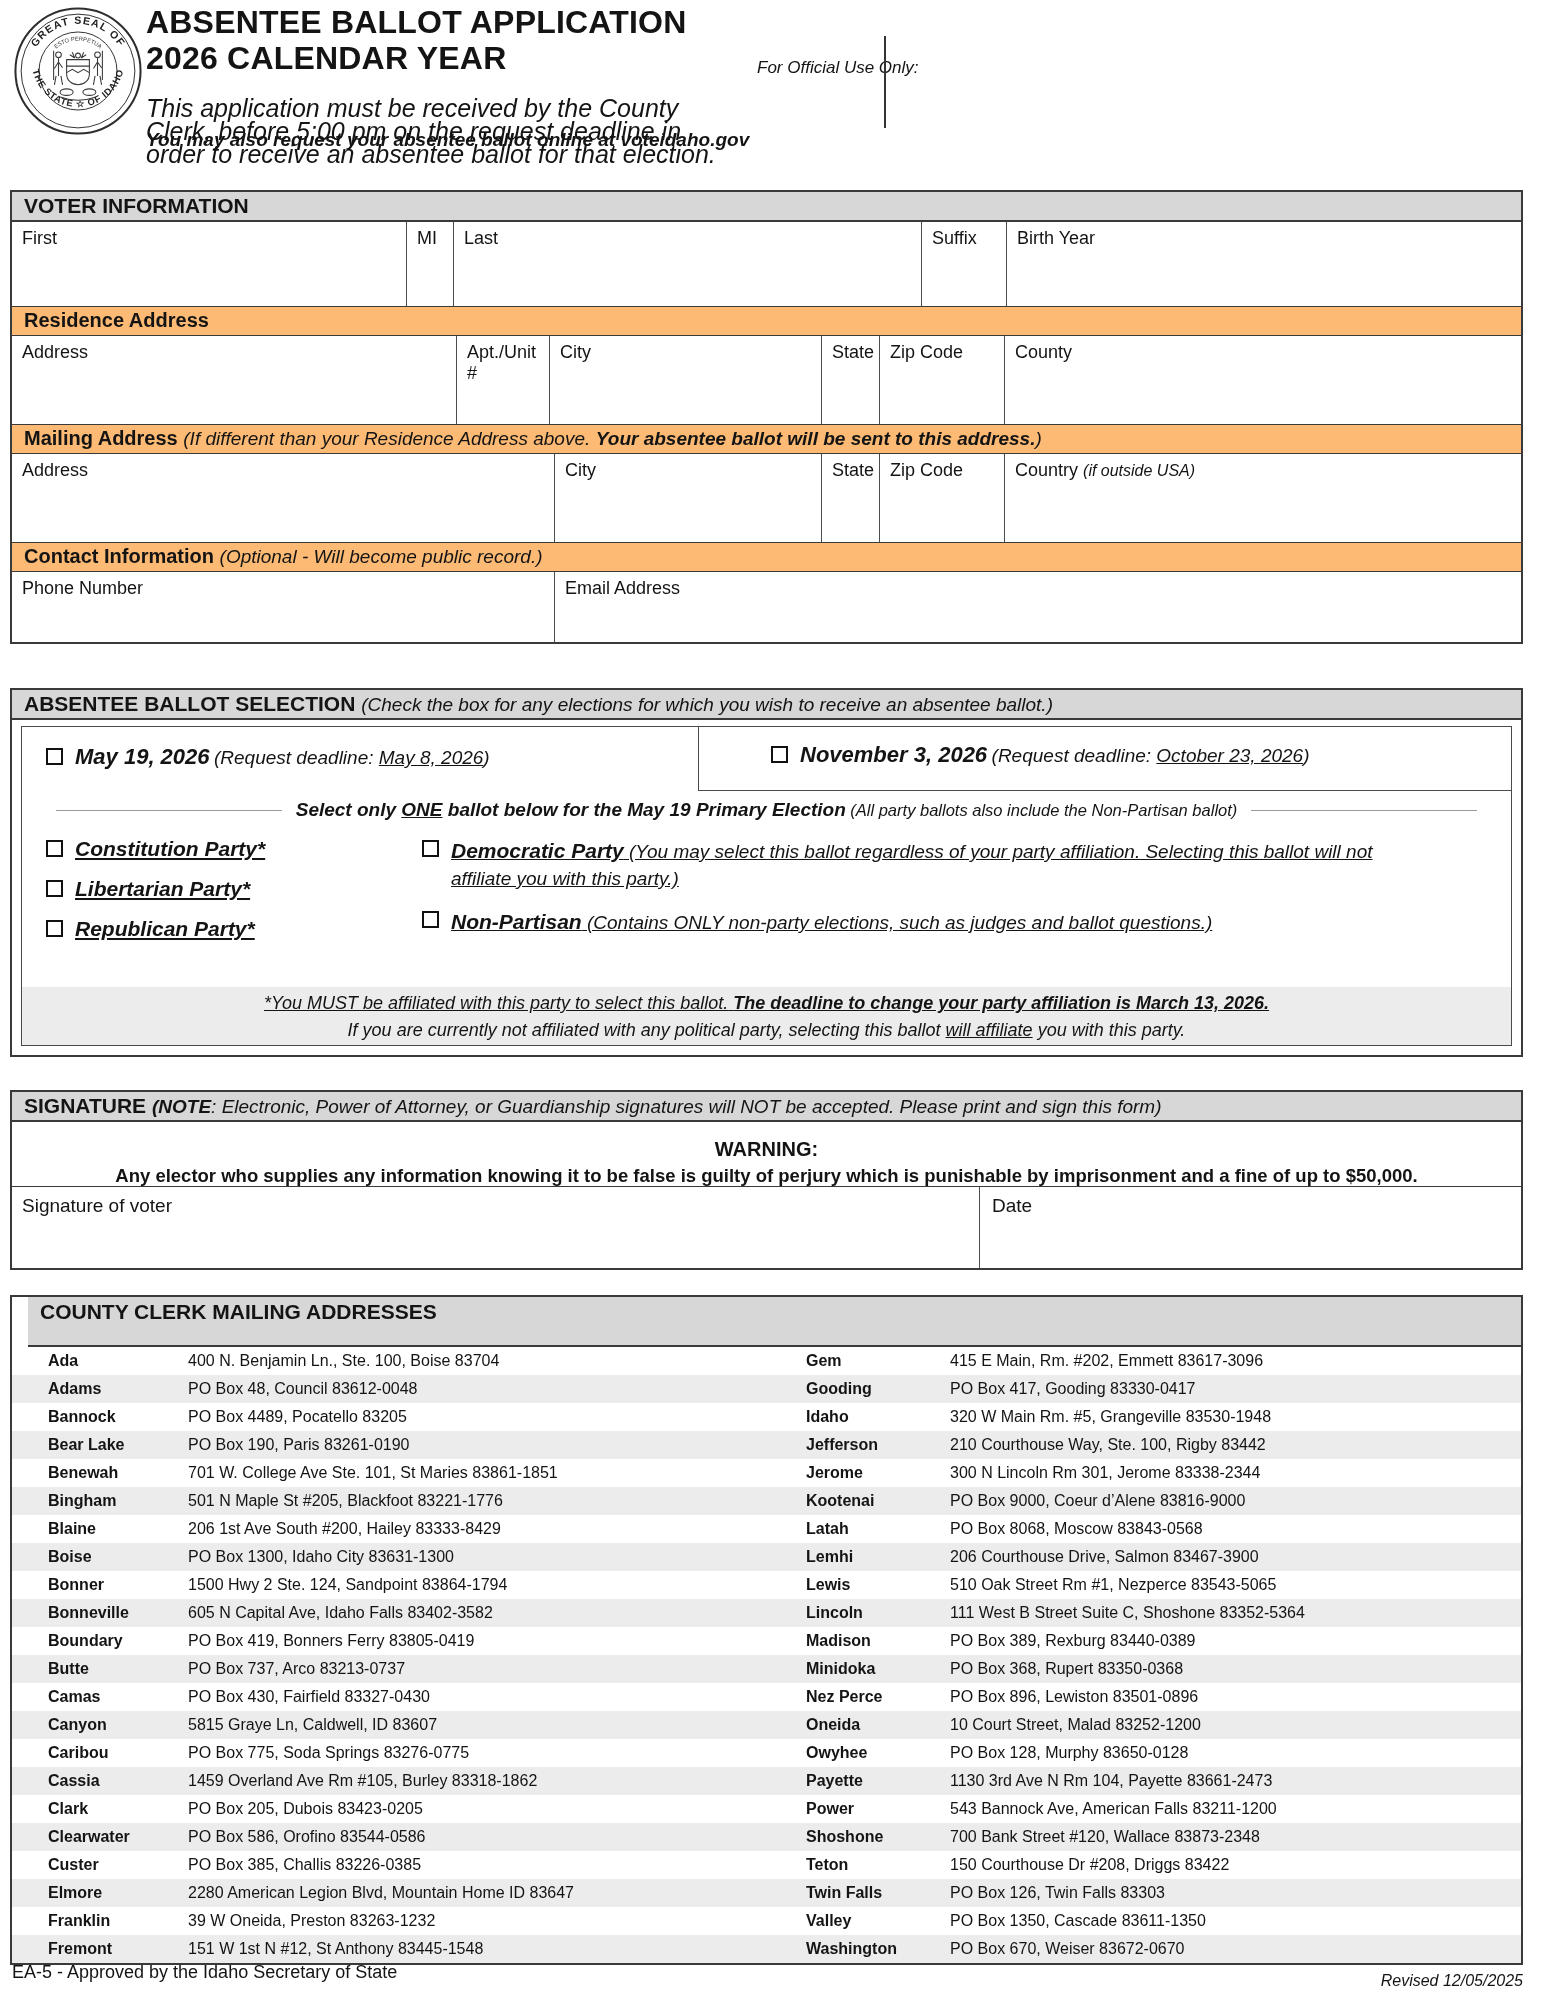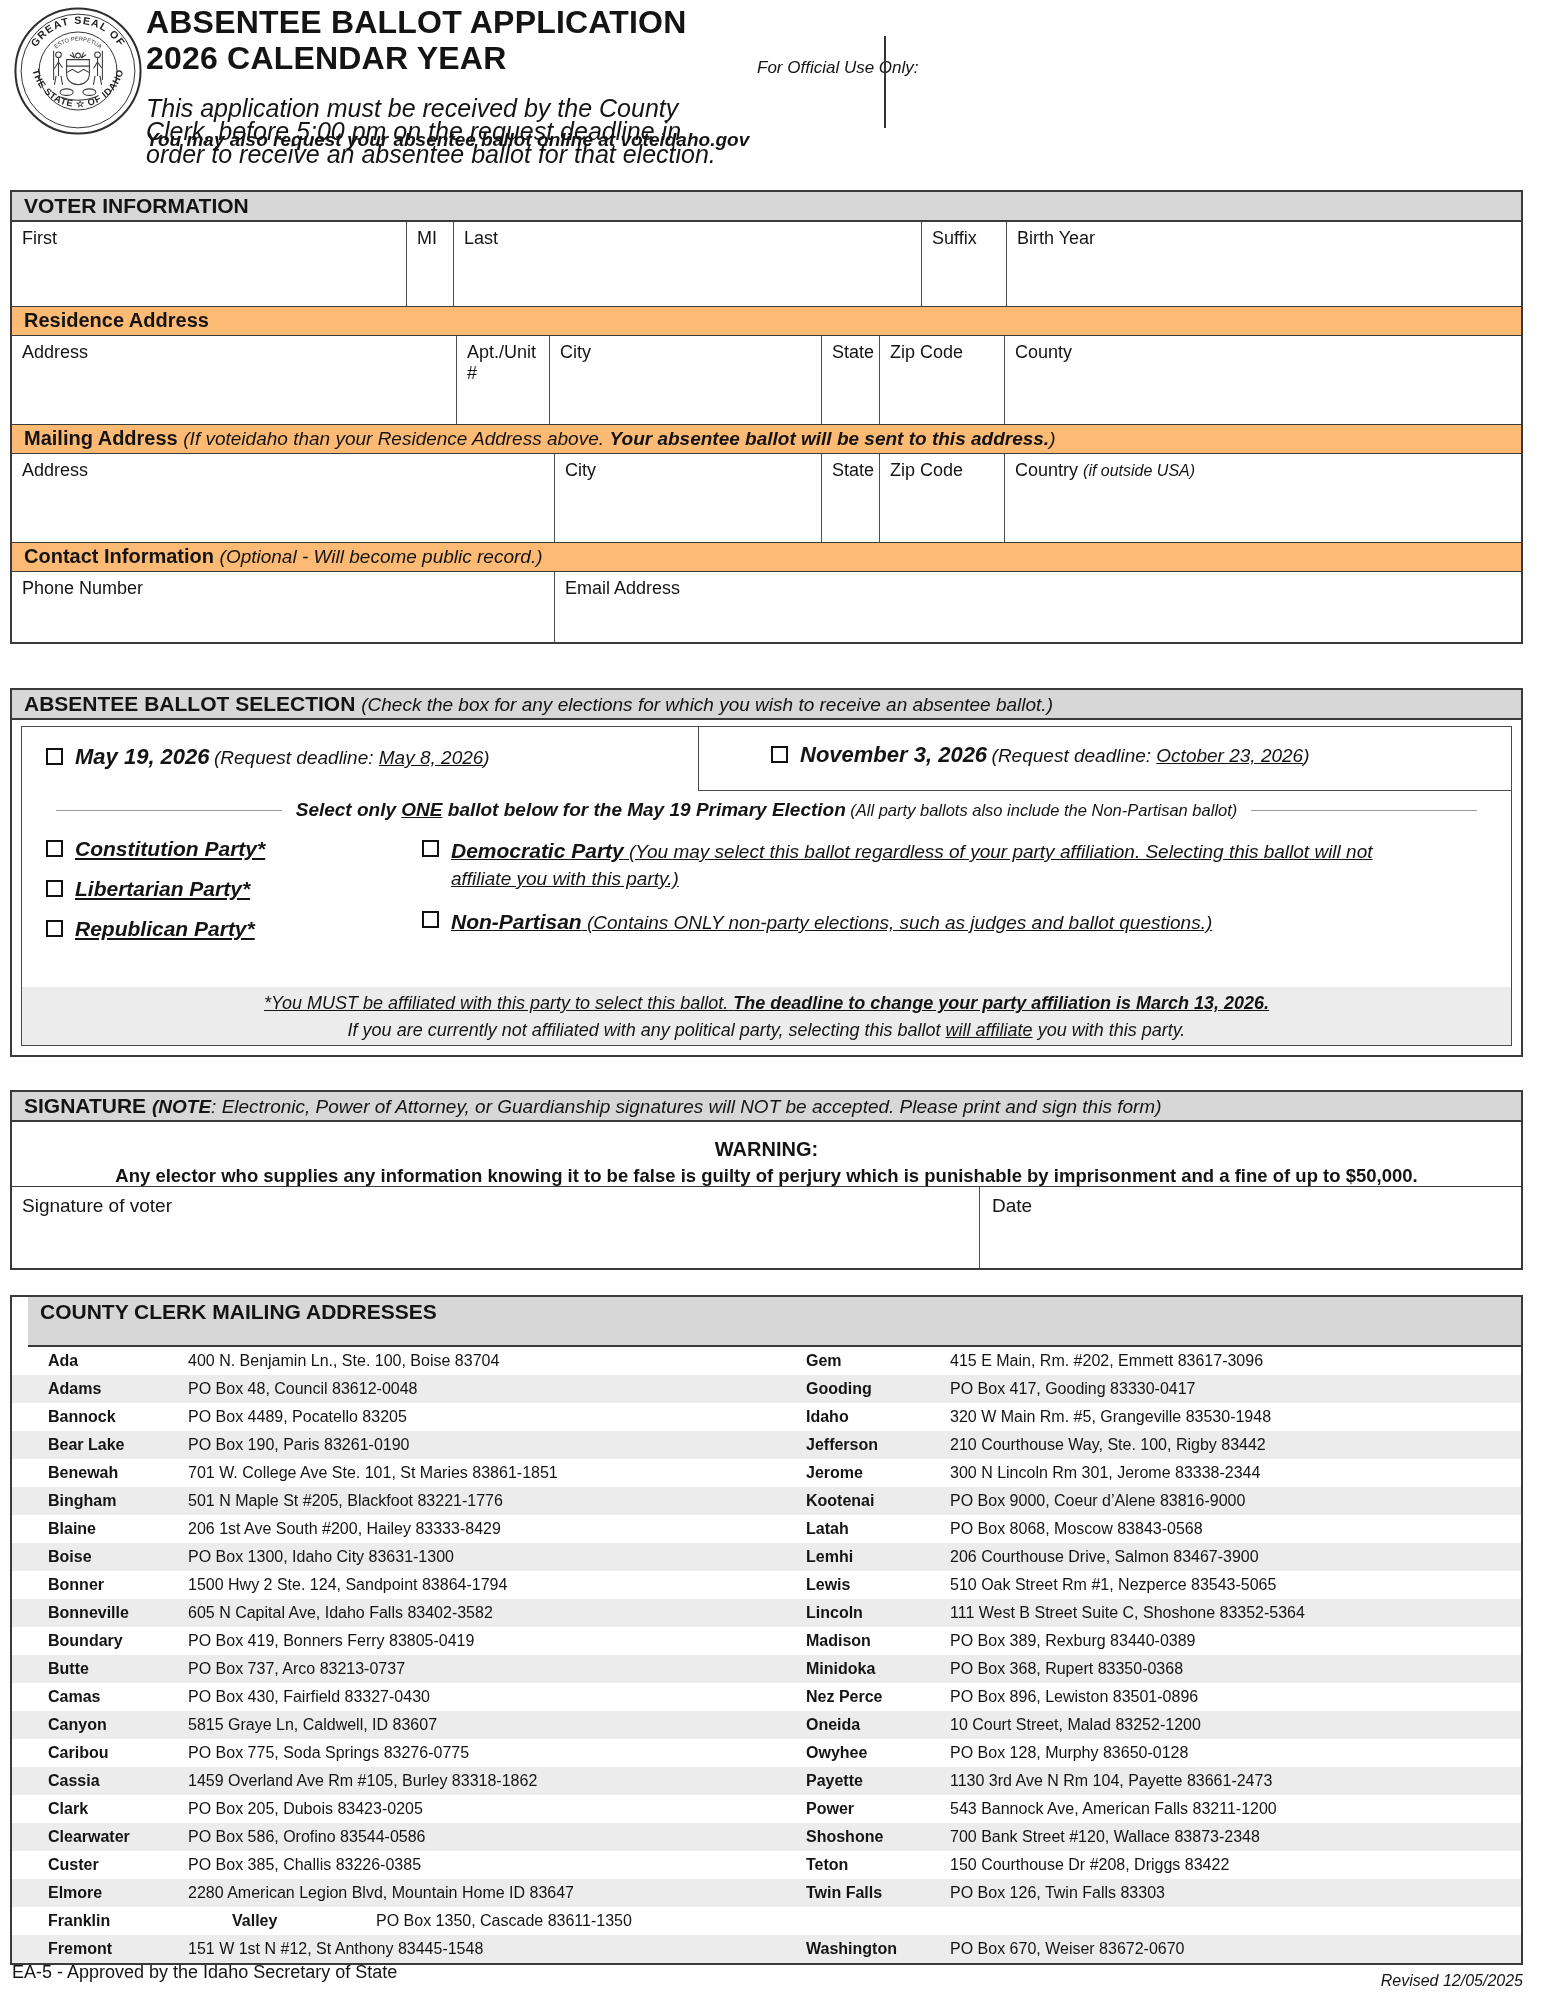--- a/index.html
+++ b/index.html
@@ -153,21 +153,21 @@
     <div class="cell" style="width:445px;"><span>Address</span></div>
     <div class="cell" style="width:93px;"><span>Apt./Unit #</span></div>
     <div class="cell" style="width:272px;"><span>City</span></div>
     <div class="cell" style="width:58px;"><span>State</span></div>
     <div class="cell" style="width:125px;"><span>Zip Code</span></div>
     <div class="cell" style="flex:1;"><span>County</span></div>
   </div>
 
   <div class="bar-sub">
     <span class="t">Mailing Address</span>
-    <span class="n">(If voteidaho than your Residence Address above.</span>
+    <span class="n">(If different than your Residence Address above.</span>
     <span class="nb">Your absentee ballot will be sent to this address.</span><span class="n">)</span>
   </div>
   <div class="frow" style="height:88px;">
     <div class="cell" style="width:543px;"><span>Address</span></div>
     <div class="cell" style="width:267px;"><span>City</span></div>
     <div class="cell" style="width:58px;"><span>State</span></div>
     <div class="cell" style="width:125px;"><span>Zip Code</span></div>
     <div class="cell" style="flex:1;"><span>Country</span> <span class="sm">(if outside USA)</span></div>
   </div>
 
@@ -378,20 +378,21 @@
         <div class="caddr r">150 Courthouse Dr #208, Driggs 83422</div>
       </div>
       <div class="crow alt">
         <div class="cname">Elmore</div>
         <div class="caddr">2280 American Legion Blvd, Mountain Home ID 83647</div>
         <div class="cname r">Twin Falls</div>
         <div class="caddr r">PO Box 126, Twin Falls 83303</div>
       </div>
       <div class="crow">
         <div class="cname">Franklin</div>
+        <div class="caddr">39 W Oneida, Preston 83263-1232</div>
         <div class="cname r">Valley</div>
         <div class="caddr r">PO Box 1350, Cascade 83611-1350</div>
       </div>
       <div class="crow alt">
         <div class="cname">Fremont</div>
         <div class="caddr">151 W 1st N #12, St Anthony 83445-1548</div>
         <div class="cname r">Washington</div>
         <div class="caddr r">PO Box 670, Weiser 83672-0670</div>
       </div>
     </div>

